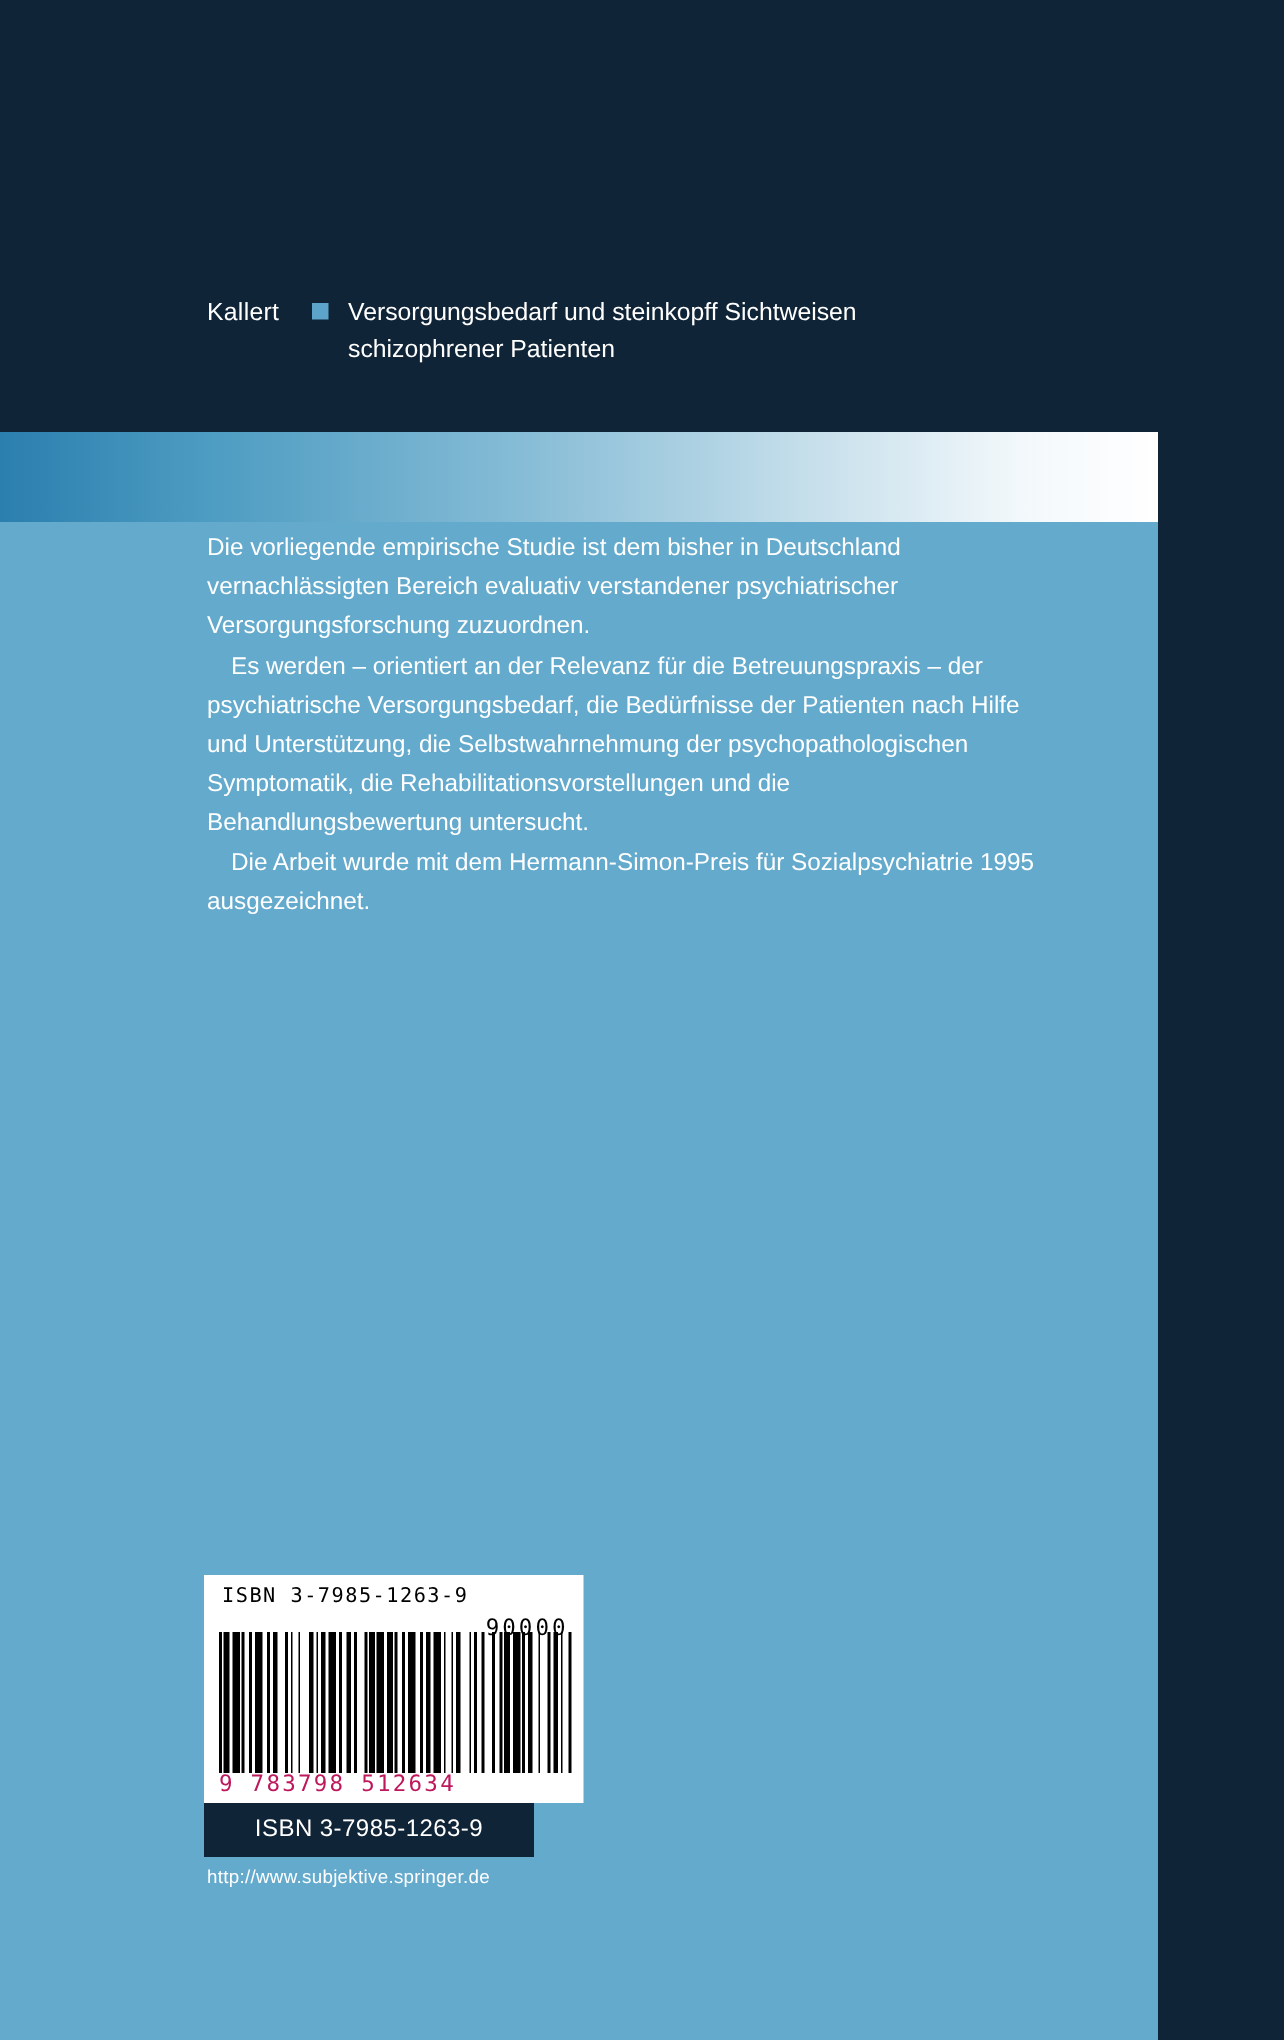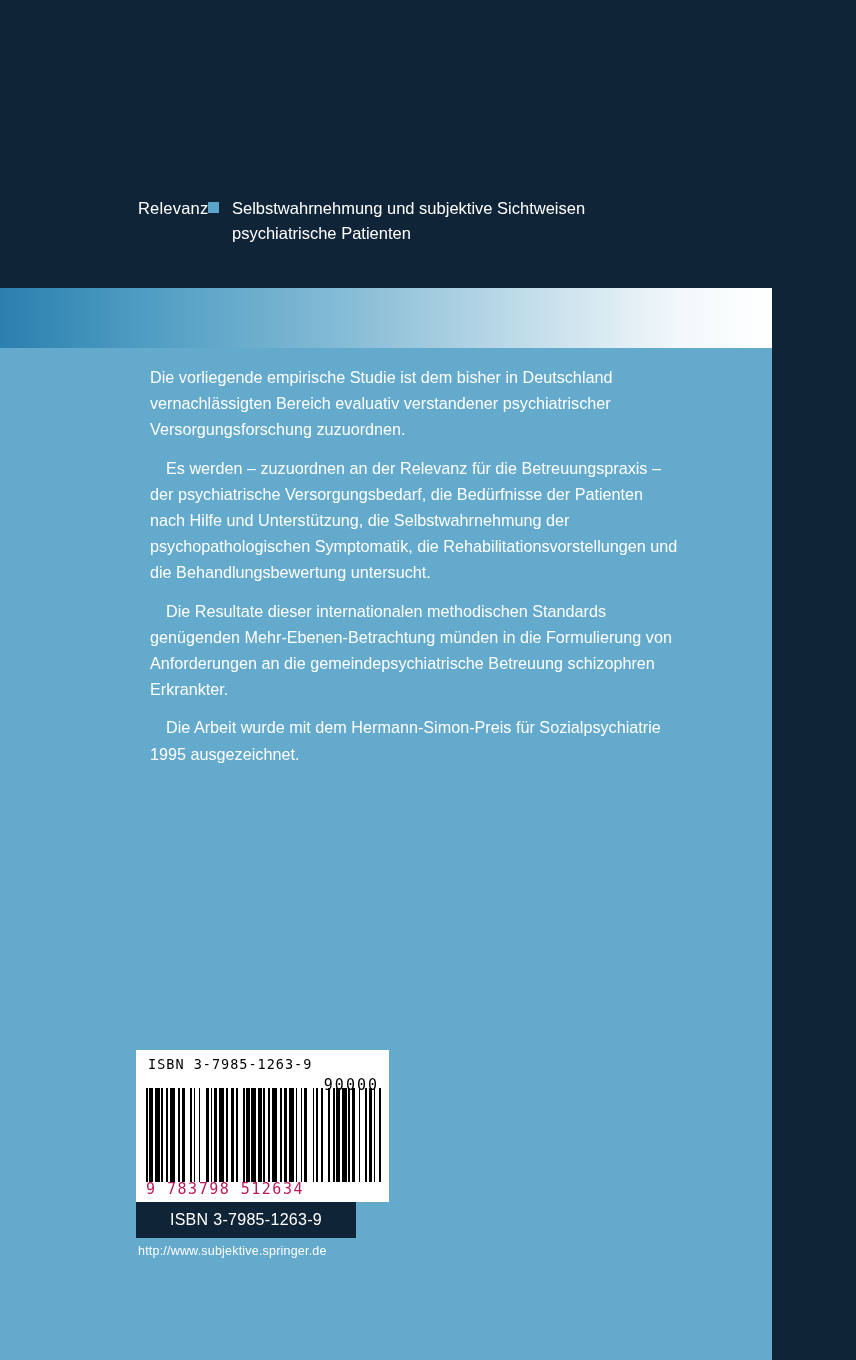--- a/index.html
+++ b/index.html
@@ -109,21 +109,21 @@
     position: absolute;
     left: 138px;
     top: 352px;
     width: 556px;
     color: #ffffff;
     font-size: 16.2px;
     line-height: 26.2px;
     font-family: "Liberation Sans", sans-serif;
   }
   .blurb p {
-    margin: 12px;
+    margin: 0;
     text-indent: 0;
   }
   .blurb p.indent {
     text-indent: 16px;
   }
 
   
   .barcode-box {
     position: absolute;
     left: 136px;
@@ -201,39 +201,38 @@
 </style>
 </head>
 <body>
 
 <div class="cover">
 
   <div class="top-dark"></div>
 
   <div class="title-block">
     <div class="title-row">
-      <div class="author">Relevanz</div>
+      <div class="author">Kallert</div>
       <div class="sq"></div>
       <div class="title-lines">
-        <div>Selbstwahrnehmung und subjektive Sichtweisen</div>
-        <div>psychiatrische Patienten</div>
+        <div>Versorgungsbedarf und steinkopff Sichtweisen</div>
+        <div>schizophrener Patienten</div>
       </div>
     </div>
   </div>
 
   <div class="band"></div>
   <div class="band-right"></div>
 
   <div class="body-blue"></div>
   <div class="spine-right"></div>
 
   <div class="blurb">
     <p>Die vorliegende empirische Studie ist dem bisher in Deutschland vernachlässigten Bereich evaluativ verstandener psychiatrischer Versorgungsforschung zuzuordnen.</p>
-    <p class="indent">Es werden – zuzuordnen an der Relevanz für die Betreuungspraxis – der psychiatrische Versorgungsbedarf, die Bedürfnisse der Patienten nach Hilfe und Unterstützung, die Selbstwahrnehmung der psychopathologischen Symptomatik, die Rehabilitationsvorstellungen und die Behandlungsbewertung untersucht.</p>
-    <p class="indent">Die Resultate dieser internationalen methodischen Standards genügenden Mehr-Ebenen-Betrachtung münden in die Formulierung von Anforderungen an die gemeindepsychiatrische Betreuung schizophren Erkrankter.</p>
+    <p class="indent">Es werden – orientiert an der Relevanz für die Betreuungspraxis – der psychiatrische Versorgungsbedarf, die Bedürfnisse der Patienten nach Hilfe und Unterstützung, die Selbstwahrnehmung der psychopathologischen Symptomatik, die Rehabilitationsvorstellungen und die Behandlungsbewertung untersucht.</p>
     <p class="indent">Die Arbeit wurde mit dem Hermann-Simon-Preis für Sozialpsychiatrie 1995 ausgezeichnet.</p>
   </div>
 
   <div class="barcode-box">
     <div class="barcode-isbn-top">ISBN 3-7985-1263-9</div>
     <div class="barcode-90000">90000</div>
     <div class="bars">
         <span style="left: 0px; width: 1.7px;"></span>
         <span style="left: 3.4px; width: 3.4px;"></span>
         <span style="left: 8.5px; width: 5.1px;"></span>

